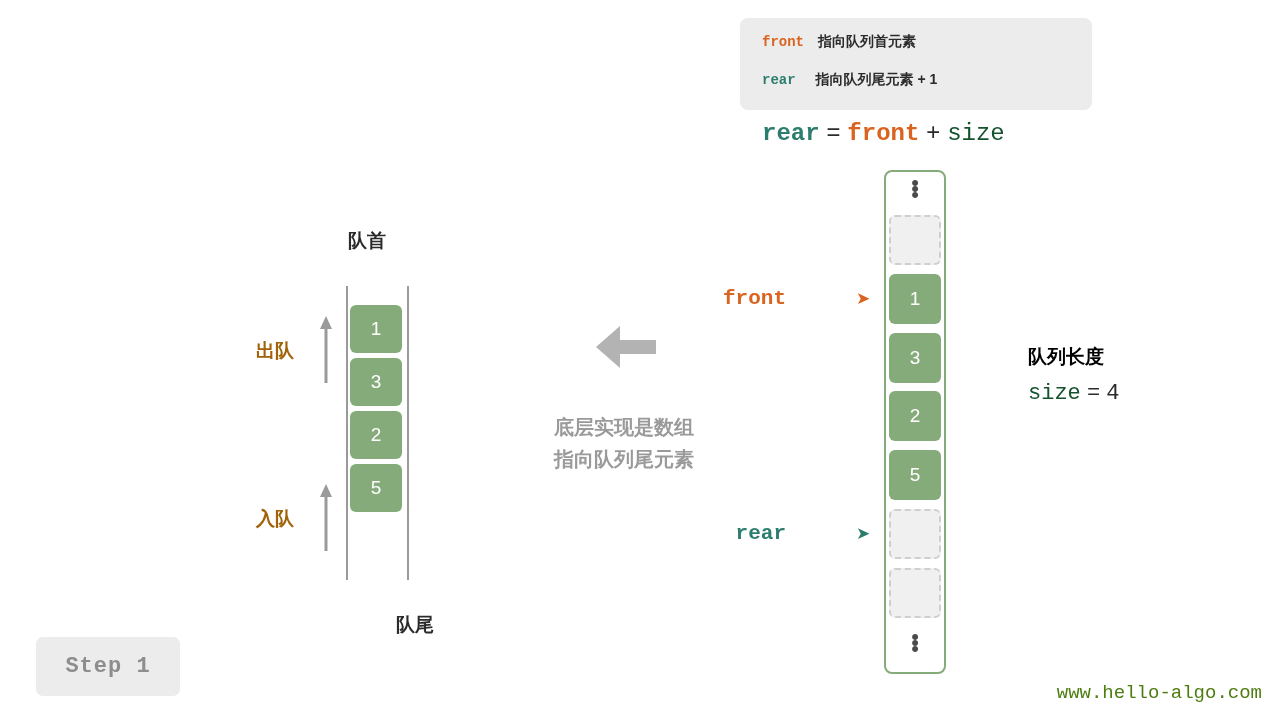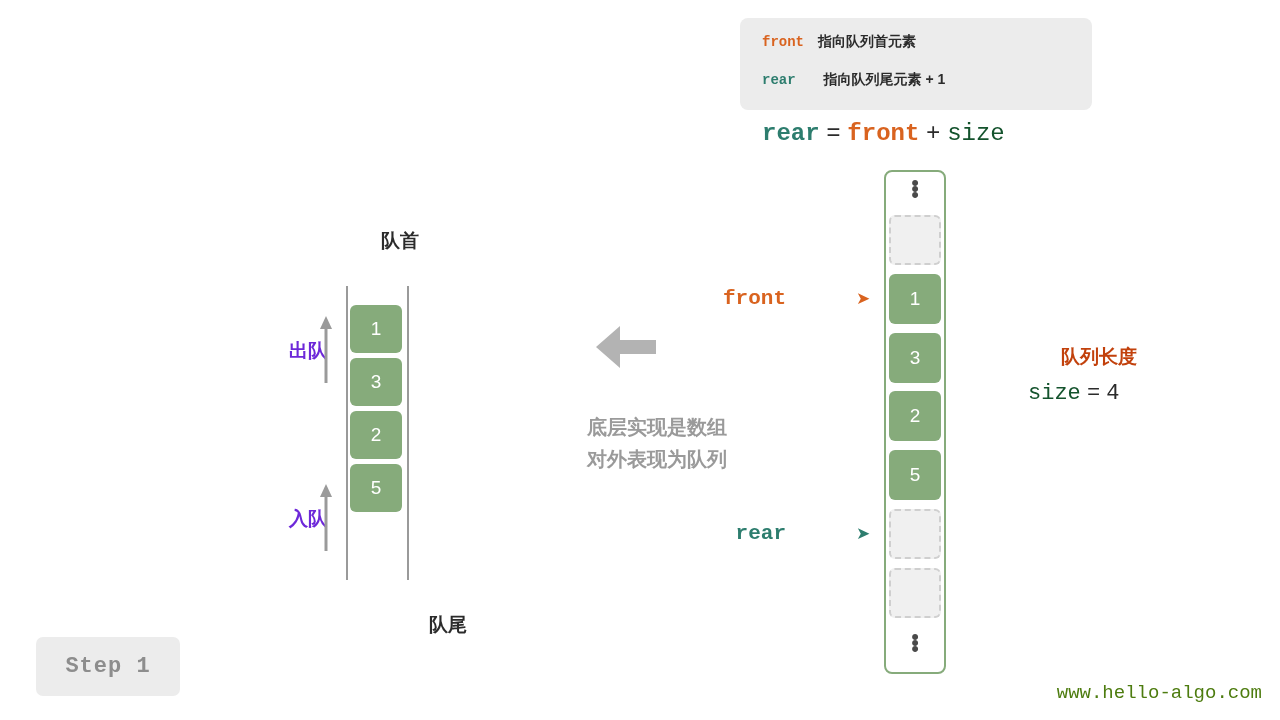--- a/index.html
+++ b/index.html
@@ -20,21 +20,20 @@
   }
 
   
   .mono {
     font-family: "Liberation Mono", monospace;
     font-weight: bold;
   }
   .cjk-bold {
     font-family: "Liberation Sans", sans-serif;
     font-weight: bold;
-    margin-left: 33px;
   }
 
   
   .step-badge {
     position: absolute;
     left: 36px;
     top: 637px;
     width: 144px;
     height: 59px;
     background: #ececec;
@@ -74,21 +73,21 @@
     color: #ffffff;
     font-size: 19px;
     display: flex;
     align-items: center;
     justify-content: center;
   }
 
   .op-label {
     position: absolute;
     font-size: 19px;
-    color: #6d28d9;
+    color: #a16207;
   }
   #dequeue-label { left: 256px; top: 338px; }
   #enqueue-label { left: 256px; top: 506px; }
 
   .up-arrow {
     position: absolute;
     width: 20px;
     height: 70px;
   }
 
@@ -204,21 +203,21 @@
   #front-ptr-arrow { left: 856px; top: 288px; color: #d9631f; }
   #rear-ptr-label  { left: 690px; top: 522px; width: 96px; color: #2d7d6e; }
   #rear-ptr-arrow  { left: 856px; top: 523px; color: #2d7d6e; }
 
   
   .size-note {
     position: absolute;
     left: 1028px;
     top: 344px;
     font-size: 19px;
-    color: #c2410c;
+    color: #000000;
   }
   .size-formula {
     position: absolute;
     left: 1028px;
     top: 379px;
     font-size: 22px;
     white-space: nowrap;
   }
 
   .watermark {
@@ -258,31 +257,31 @@
   <svg class="up-arrow" style="left:316px; top:483px;" viewBox="0 0 20 70">
     <line x1="10" y1="68" x2="10" y2="10" stroke="#9a9a9a" stroke-width="3"></line>
     <polygon points="10,1 4,14 16,14" fill="#9a9a9a"></polygon>
   </svg>
 
   <svg class="big-left-arrow" viewBox="0 0 62 50">
     <path d="M62 18 H26 V4 L2 25 L26 46 V32 H62 Z" fill="#b3b3b3"></path>
   </svg>
   <div class="center-note cjk-bold">
     <div>底层实现是数组</div>
-    <div>对外表现为队列</div>
+    <div>指向队列尾元素</div>
   </div>
 
   <div class="legend-box"></div>
   <div class="legend-line" id="legend-line-1">
     <span class="kw-front">front</span>
     <span class="cjk-bold" style="margin-left:10px">指向队列首元素</span>
   </div>
   <div class="legend-line" id="legend-line-2">
     <span class="kw-rear">rear</span>
-    <span class="cjk-bold" style="margin-left:24px">指向队列尾元素 + 1</span>
+    <span class="cjk-bold" style="margin-left:16px">指向队列尾元素 + 1</span>
   </div>
 
   <div class="formula">
     <span class="kw-rear">rear</span>
     <span class="plain-mono">=</span>
     <span class="kw-front">front</span>
     <span class="plain-mono">+</span>
     <span class="kw-size">size</span>
   </div>
 

